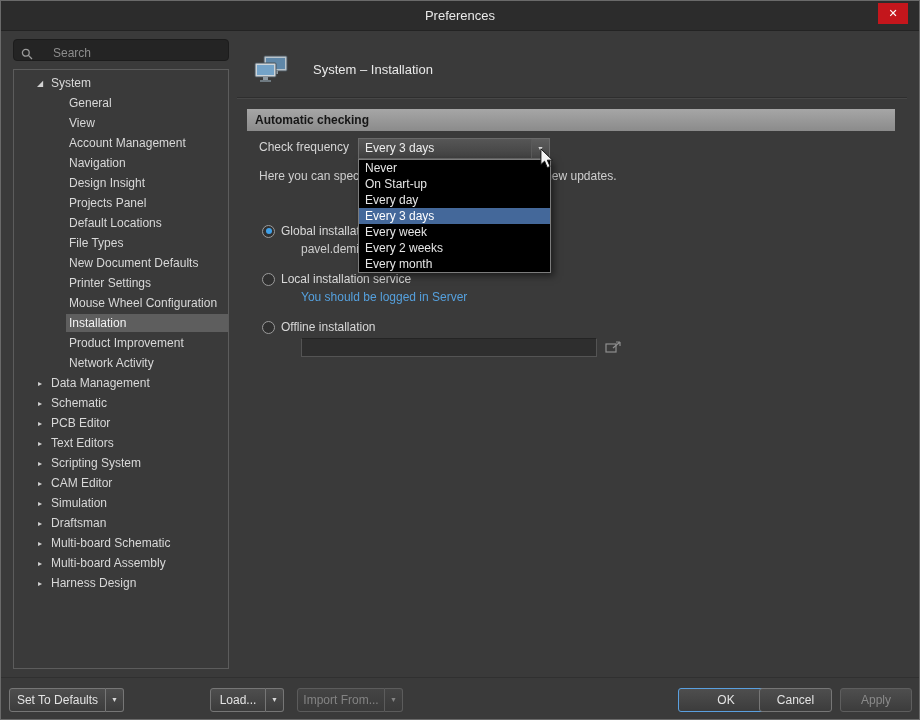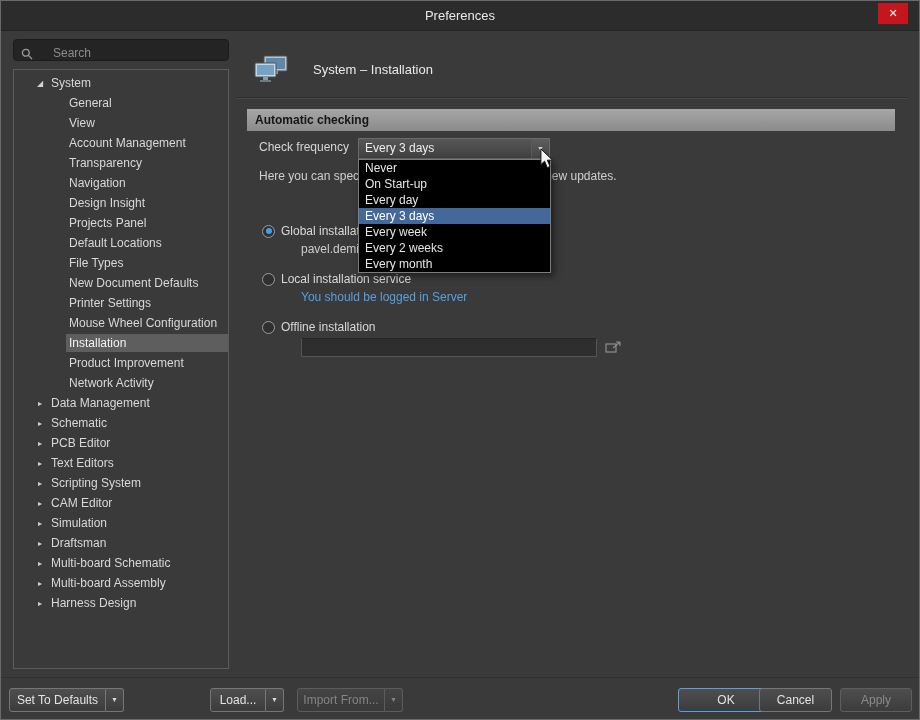--- a/index.html
+++ b/index.html
@@ -109,23 +109,20 @@
     <div class="tree-row child">
         <span class="lbl">General</span>
       </div>
     <div class="tree-row child">
         <span class="lbl">View</span>
       </div>
     <div class="tree-row child">
         <span class="lbl">Account Management</span>
       </div>
     <div class="tree-row child">
-        <span class="lbl">Transparency</span>
-      </div>
-    <div class="tree-row child">
         <span class="lbl">Navigation</span>
       </div>
     <div class="tree-row child">
         <span class="lbl">Design Insight</span>
       </div>
     <div class="tree-row child">
         <span class="lbl">Projects Panel</span>
       </div>
     <div class="tree-row child">
         <span class="lbl">Default Locations</span>

